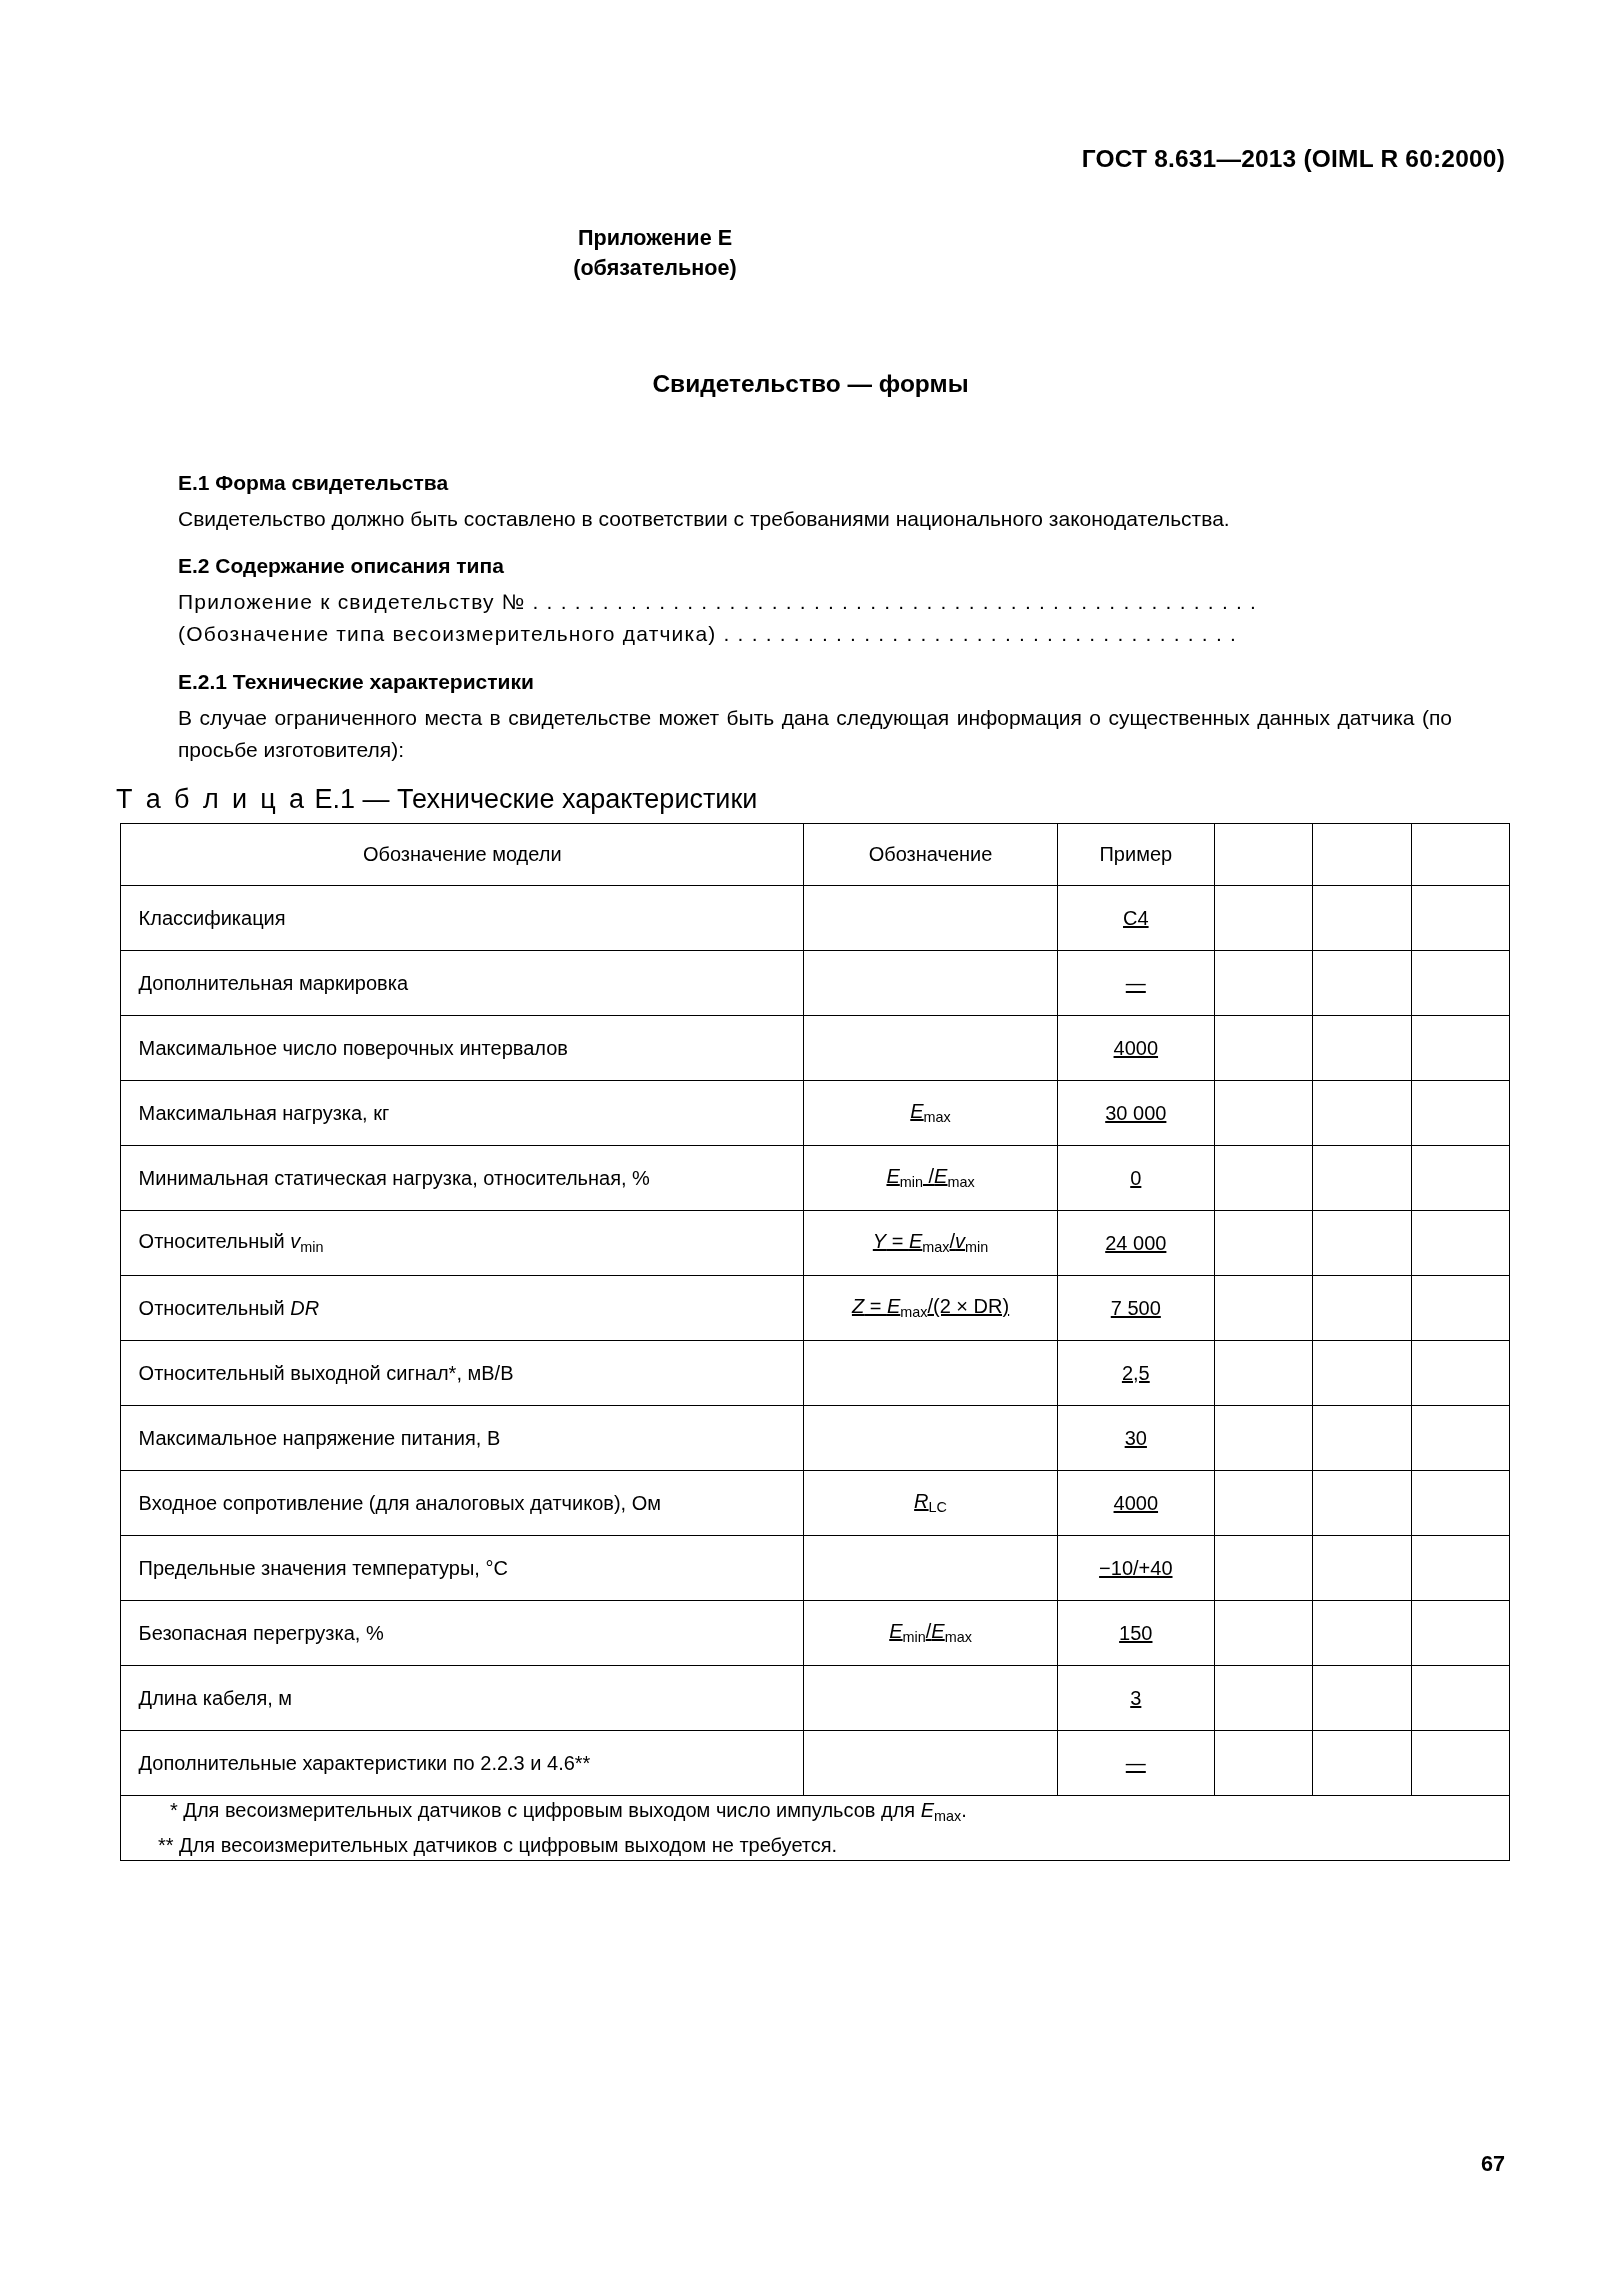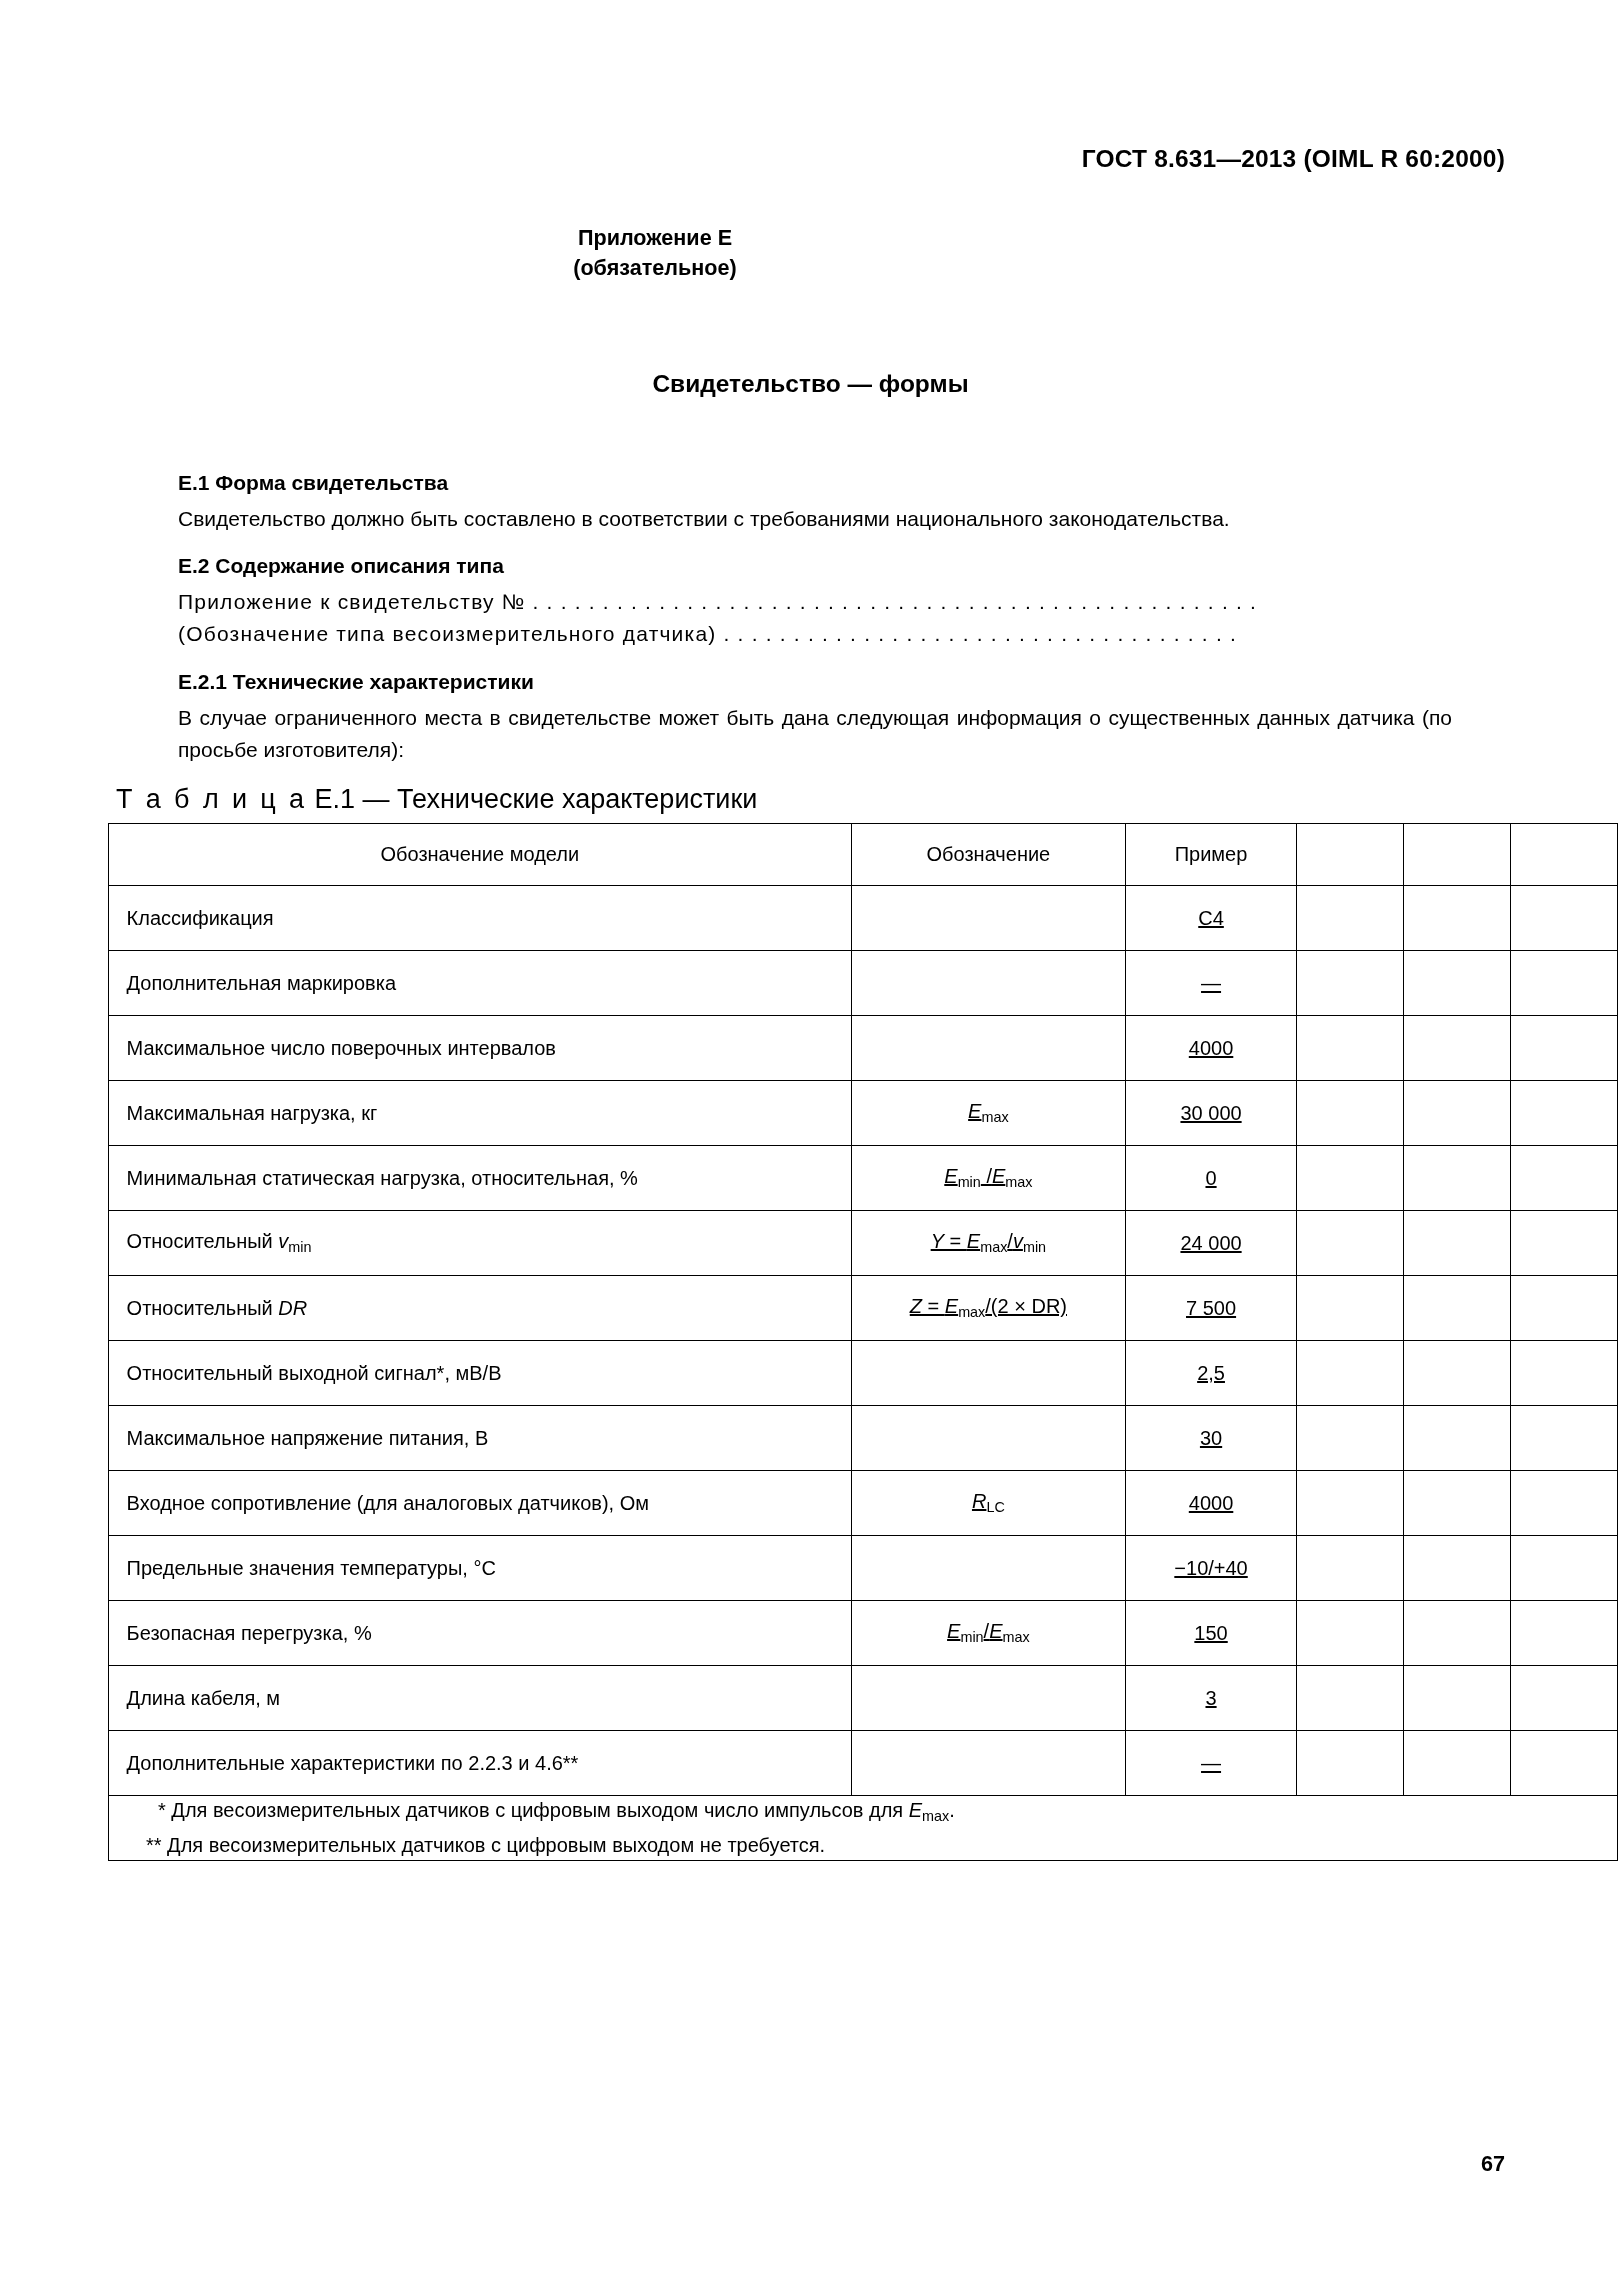--- a/index.html
+++ b/index.html
@@ -80,23 +80,23 @@
     position: absolute;
     left: 116px;
     top: 784px;
     font-size: 27px;
   }
   .table-caption .spaced {
     letter-spacing: 2.9px;
   }
   table.specs {
     position: absolute;
-    left: 108px;
+    left: 120px;
     top: 823px;
-    width: 1510px;
+    width: 1390px;
     border-collapse: collapse;
     font-size: 20px;
   }
   table.specs td, table.specs th {
     border: 1.5px solid #000;
     padding: 0;
     vertical-align: middle;
   }
   table.specs th {
     font-weight: normal;

